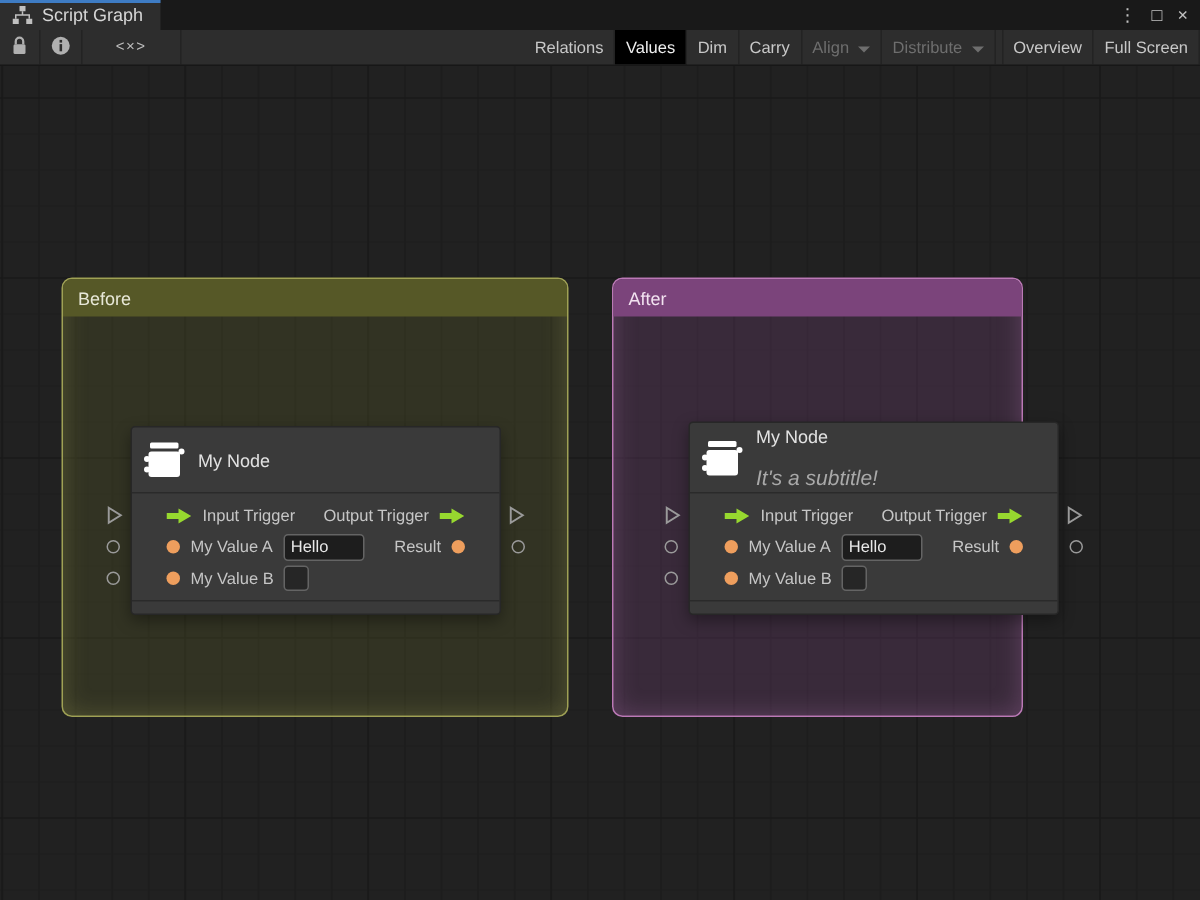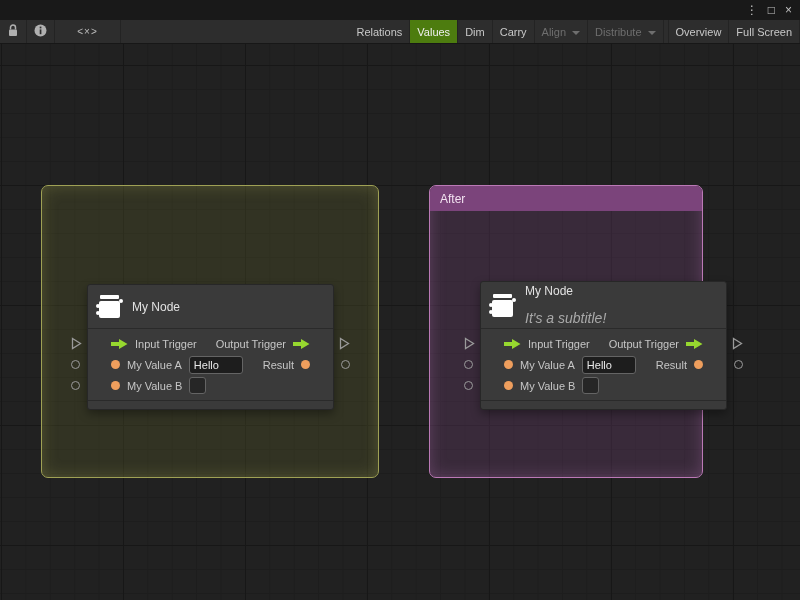--- a/index.html
+++ b/index.html
@@ -16,21 +16,21 @@
                      color:#c0c0c0; font-size:12px; }
   .window-controls span { cursor:default; line-height:20px; }
 
   
   .toolbar { position:relative; height:24px; background:#2d2d2d; display:flex; align-items:stretch;
              color:#c8c8c8; font-size:11px; white-space:nowrap; overflow:hidden;
              border-bottom:1px solid #171717; }
   .tbtn { display:flex; align-items:center; padding:0 7px; border-right:1px solid #232323; cursor:default; }
   .tbtn.icon-only { justify-content:center; min-width:26px; }
   .tbtn.wide { min-width:66px; justify-content:center; }
-  .tbtn.active { background:#4d7c0f; color:#f0f0f0; }
+  .tbtn.active { background:#000000; color:#f0f0f0; }
   .tbtn.disabled { color:#6e6e6e; }
   .tbtn .drop { width:0; height:0; border-left:4px solid transparent; border-right:4px solid transparent;
                 border-top:4px solid #6e6e6e; margin-left:6px; margin-top:2px; }
   .graph-btn { display:flex; align-items:center; gap:7px; padding:0 10px; }
   .zoom-ctrl { display:flex; align-items:center; gap:8px; padding:0 10px 0 16px; }
   .slider { position:relative; width:82px; height:24px; cursor:default; }
   .slider .track { position:absolute; left:0; right:0; top:11px; height:2px; background:#8a8a8a; }
   .slider .handle { position:absolute; right:0; top:6px; width:11px; height:11px; border-radius:50%;
                     background:#9d9d9d; }
   .view-cluster { margin-left:auto; display:flex; align-items:stretch; }
@@ -47,21 +47,21 @@
     background-size: 122px 100%, 100% 120px, 24.4px 100%, 100% 24px;
     background-position: 1px 0, 0 21px, 1px 0, 0 21px; }
 
   
   .group { position:absolute; border-radius:7px; }
   .group-header { height:25px; display:flex; align-items:center; padding:0 10px; font-size:12px;
                   border-radius:6px 6px 0 0; cursor:default; }
   .group-before { left:41px; top:141px; width:338px; height:293px; border:1px solid #9fa155;
                   background:rgba(74,76,38,0.42); box-shadow: inset 0 0 16px rgba(175,177,95,0.28); }
   .group-before .group-header { background:#565827; color:#e8e8d8; }
-  .group-after { left:429px; top:141px; width:274px; height:293px; border:1px solid #bb79b6;
+  .group-after { left:408px; top:141px; width:274px; height:293px; border:1px solid #bb79b6;
                  background:rgba(90,56,94,0.42); box-shadow: inset 0 0 16px rgba(200,130,200,0.28); }
   .group-after .group-header { background:#7b447b; color:#f2e2f0; }
 
   
   .node { position:absolute; width:247px; background:#3a3a3a; border:1px solid #272727;
           border-radius:3px; box-shadow: 0 4px 10px rgba(0,0,0,0.35); }
   .node-header { display:flex; align-items:center; padding:0 11px; border-bottom:1px solid #2a2a2a; }
   .before-node { left:45px; top:98px; }
   .after-node  { left:50px; top:95px; }
   .before-node .node-header { height:44px; }
@@ -93,20 +93,31 @@
   .str-field { width:54px; height:18px; background:#1d1d1d; border:1px solid #646464; border-radius:3px;
                color:#e8e8e8; font-size:11px; padding:0 4px; font-family:"Liberation Sans", sans-serif; }
   .empty-field { width:17px; height:17px; background:#262626; border:1px solid #646464; border-radius:3px; }
 </style>
 </head>
 <body>
 
 <div class="app">
 
   <div class="tab-bar">
+    <div class="tab">
+      <span class="tab-icon">
+        <svg width="14" height="12" viewBox="0 0 14 12">
+          <rect x="5" y="0" width="4" height="3.5" fill="#c0c0c0"></rect>
+          <path d="M7 3.5 V6 M2.5 8.5 V6 H11.5 V8.5" stroke="#c0c0c0" stroke-width="1" fill="none"></path>
+          <rect x="0.5" y="8.5" width="4" height="3.5" fill="#c0c0c0"></rect>
+          <rect x="9.5" y="8.5" width="4" height="3.5" fill="#c0c0c0"></rect>
+        </svg>
+      </span>
+      <span>Script Graph</span>
+    </div>
     <div class="window-controls">
       <span>⋮</span>
       <span>□</span>
       <span>×</span>
     </div>
   </div>
 
   <div class="toolbar">
     <div class="tbtn icon-only">
       <span>
@@ -158,20 +169,23 @@
       </div>
       <div class="tbtn">
         <span>Full Screen</span>
       </div>
     </div>
   </div>
 
   <div class="canvas">
 
     <div class="group group-before">
+      <div class="group-header">
+        <span>Before</span>
+      </div>
 
       <div class="node before-node">
         <div class="node-header">
           <span class="node-icon">
             <span class="bar"></span>
               <span class="nbody"></span>
             <span class="d1"></span>
               <span class="d2"></span>
               <span class="d3"></span>
           </span>

